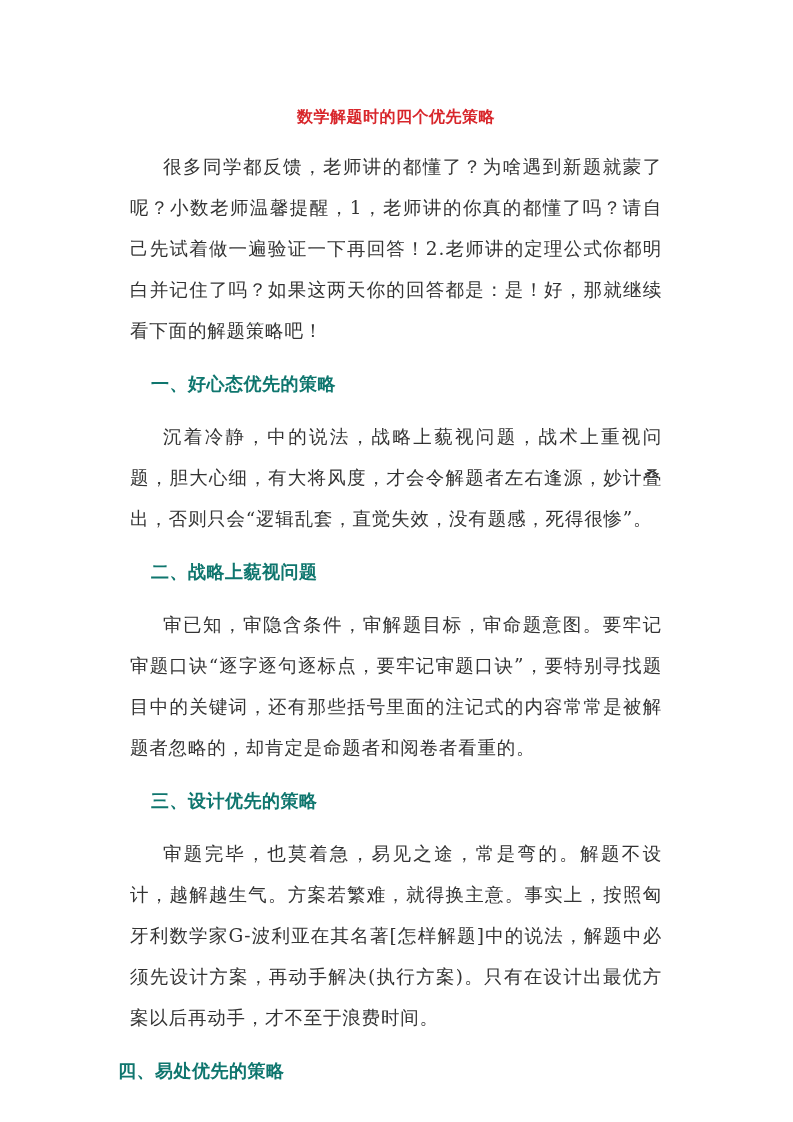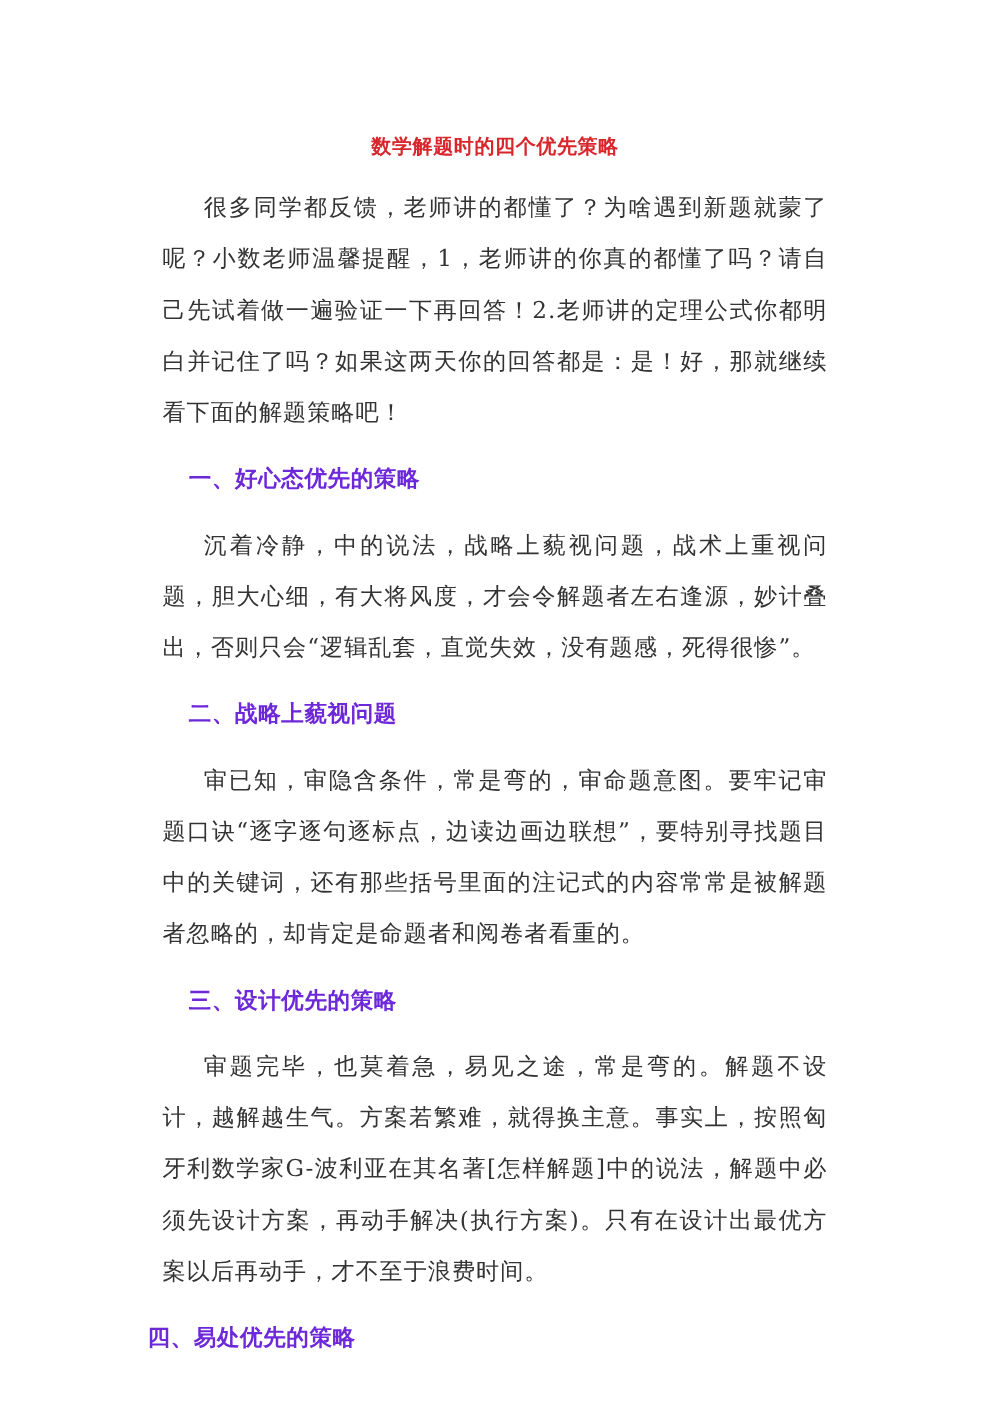--- a/index.html
+++ b/index.html
@@ -41,40 +41,40 @@
       letter-spacing: 0.8px;
       color: #333333;
     }
     .heading {
       font-family: "DejaVu Sans", "Liberation Sans", sans-serif;
       font-weight: bold;
       font-size: 18px;
       line-height: 41px;
       margin: 0;
       padding-left: 33px;
-      color: #6d28d9;
+      color: #0f766e;
       letter-spacing: 0.5px;
     }
     .heading.center {
       padding-left: 0;
       text-align: left;
       margin-top: 8px;
     }
   </style>
 </head>
 <body>
 
 <div class="page">
   <h1 class="title">数学解题时的四个优先策略</h1>
 
   <p class="para">很多同学都反馈，老师讲的都懂了？为啥遇到新题就蒙了呢？小数老师温馨提醒，1，老师讲的你真的都懂了吗？请自己先试着做一遍验证一下再回答！2.老师讲的定理公式你都明白并记住了吗？如果这两天你的回答都是：是！好，那就继续看下面的解题策略吧！</p>
 
   <h2 class="heading">一、好心态优先的策略</h2>
   <p class="para">沉着冷静，中的说法，战略上藐视问题，战术上重视问题，胆大心细，有大将风度，才会令解题者左右逢源，妙计叠出，否则只会“逻辑乱套，直觉失效，没有题感，死得很惨”。</p>
 
   <h2 class="heading">二、战略上藐视问题</h2>
-  <p class="para">审已知，审隐含条件，常是弯的，审命题意图。要牢记审题口诀“逐字逐句逐标点，边读边画边联想”，要特别寻找题目中的关键词，还有那些括号里面的注记式的内容常常是被解题者忽略的，却肯定是命题者和阅卷者看重的。</p>
+  <p class="para">审已知，审隐含条件，审解题目标，审命题意图。要牢记审题口诀“逐字逐句逐标点，要牢记审题口诀”，要特别寻找题目中的关键词，还有那些括号里面的注记式的内容常常是被解题者忽略的，却肯定是命题者和阅卷者看重的。</p>
 
   <h2 class="heading">三、设计优先的策略</h2>
   <p class="para">审题完毕，也莫着急，易见之途，常是弯的。解题不设计，越解越生气。方案若繁难，就得换主意。事实上，按照匈牙利数学家G-波利亚在其名著[怎样解题]中的说法，解题中必须先设计方案，再动手解决(执行方案)。只有在设计出最优方案以后再动手，才不至于浪费时间。</p>
 
   <h2 class="heading center">四、易处优先的策略</h2>
 </div>
 
 </body></html>

